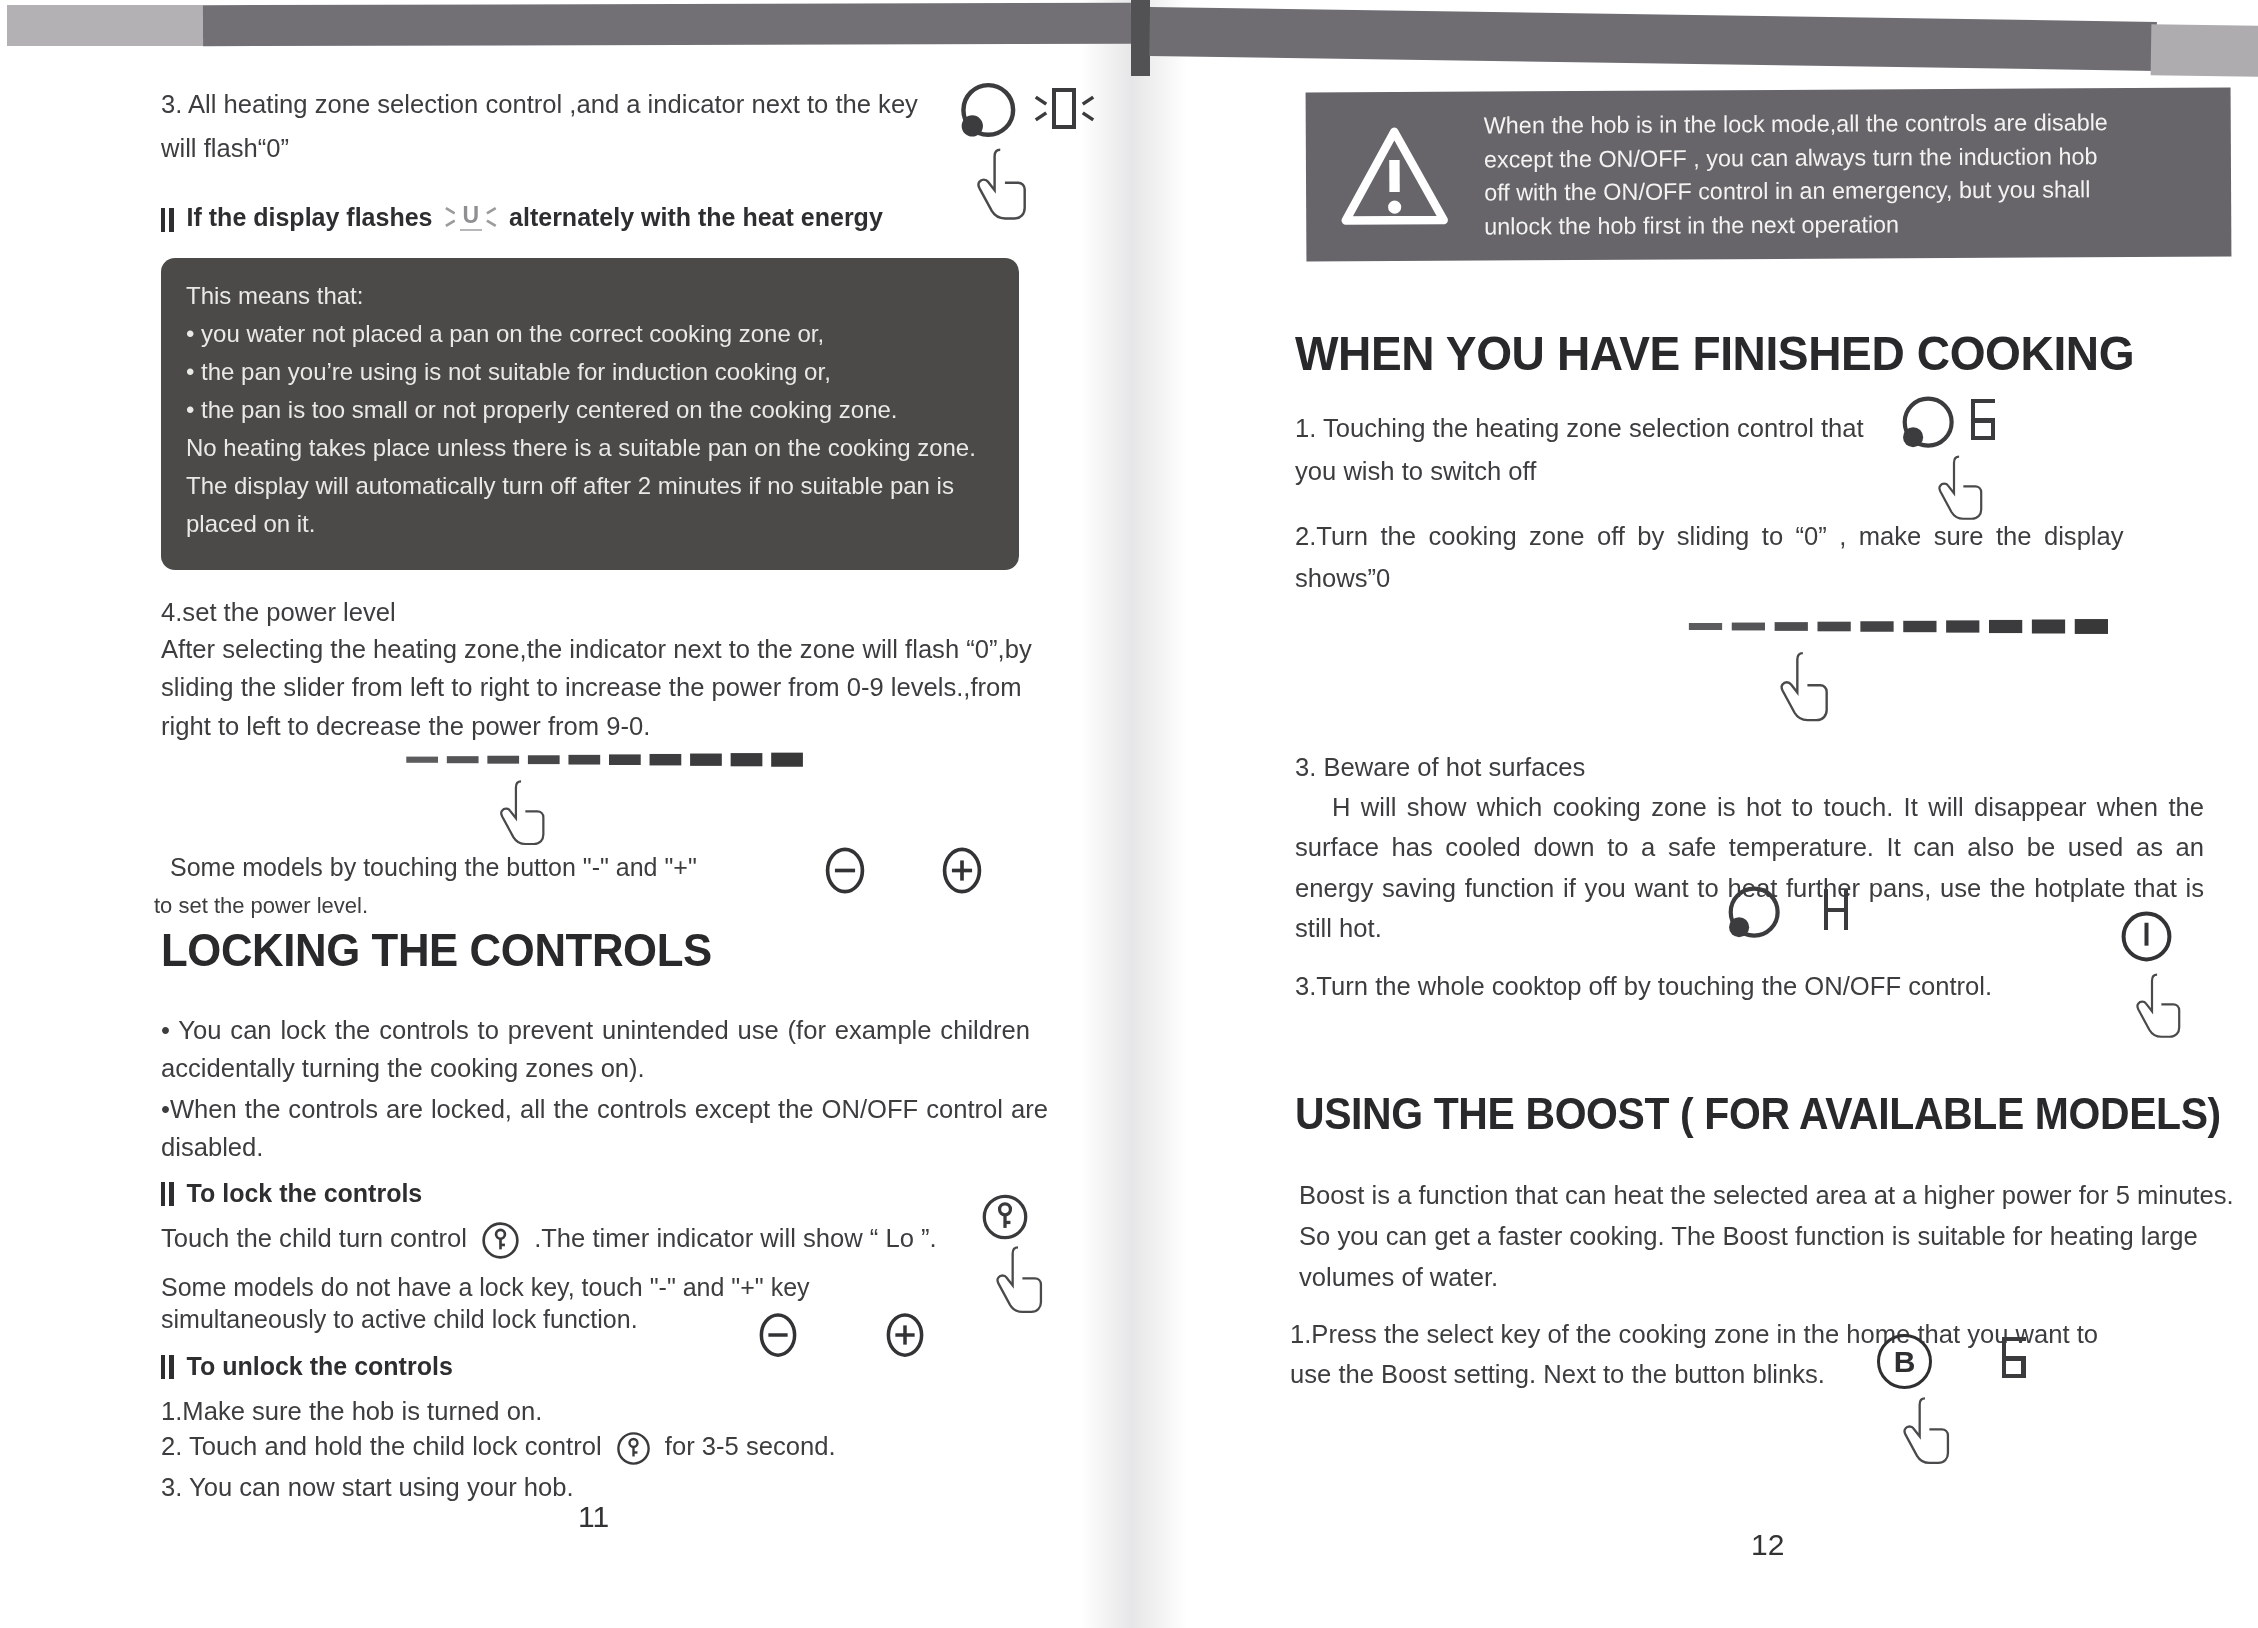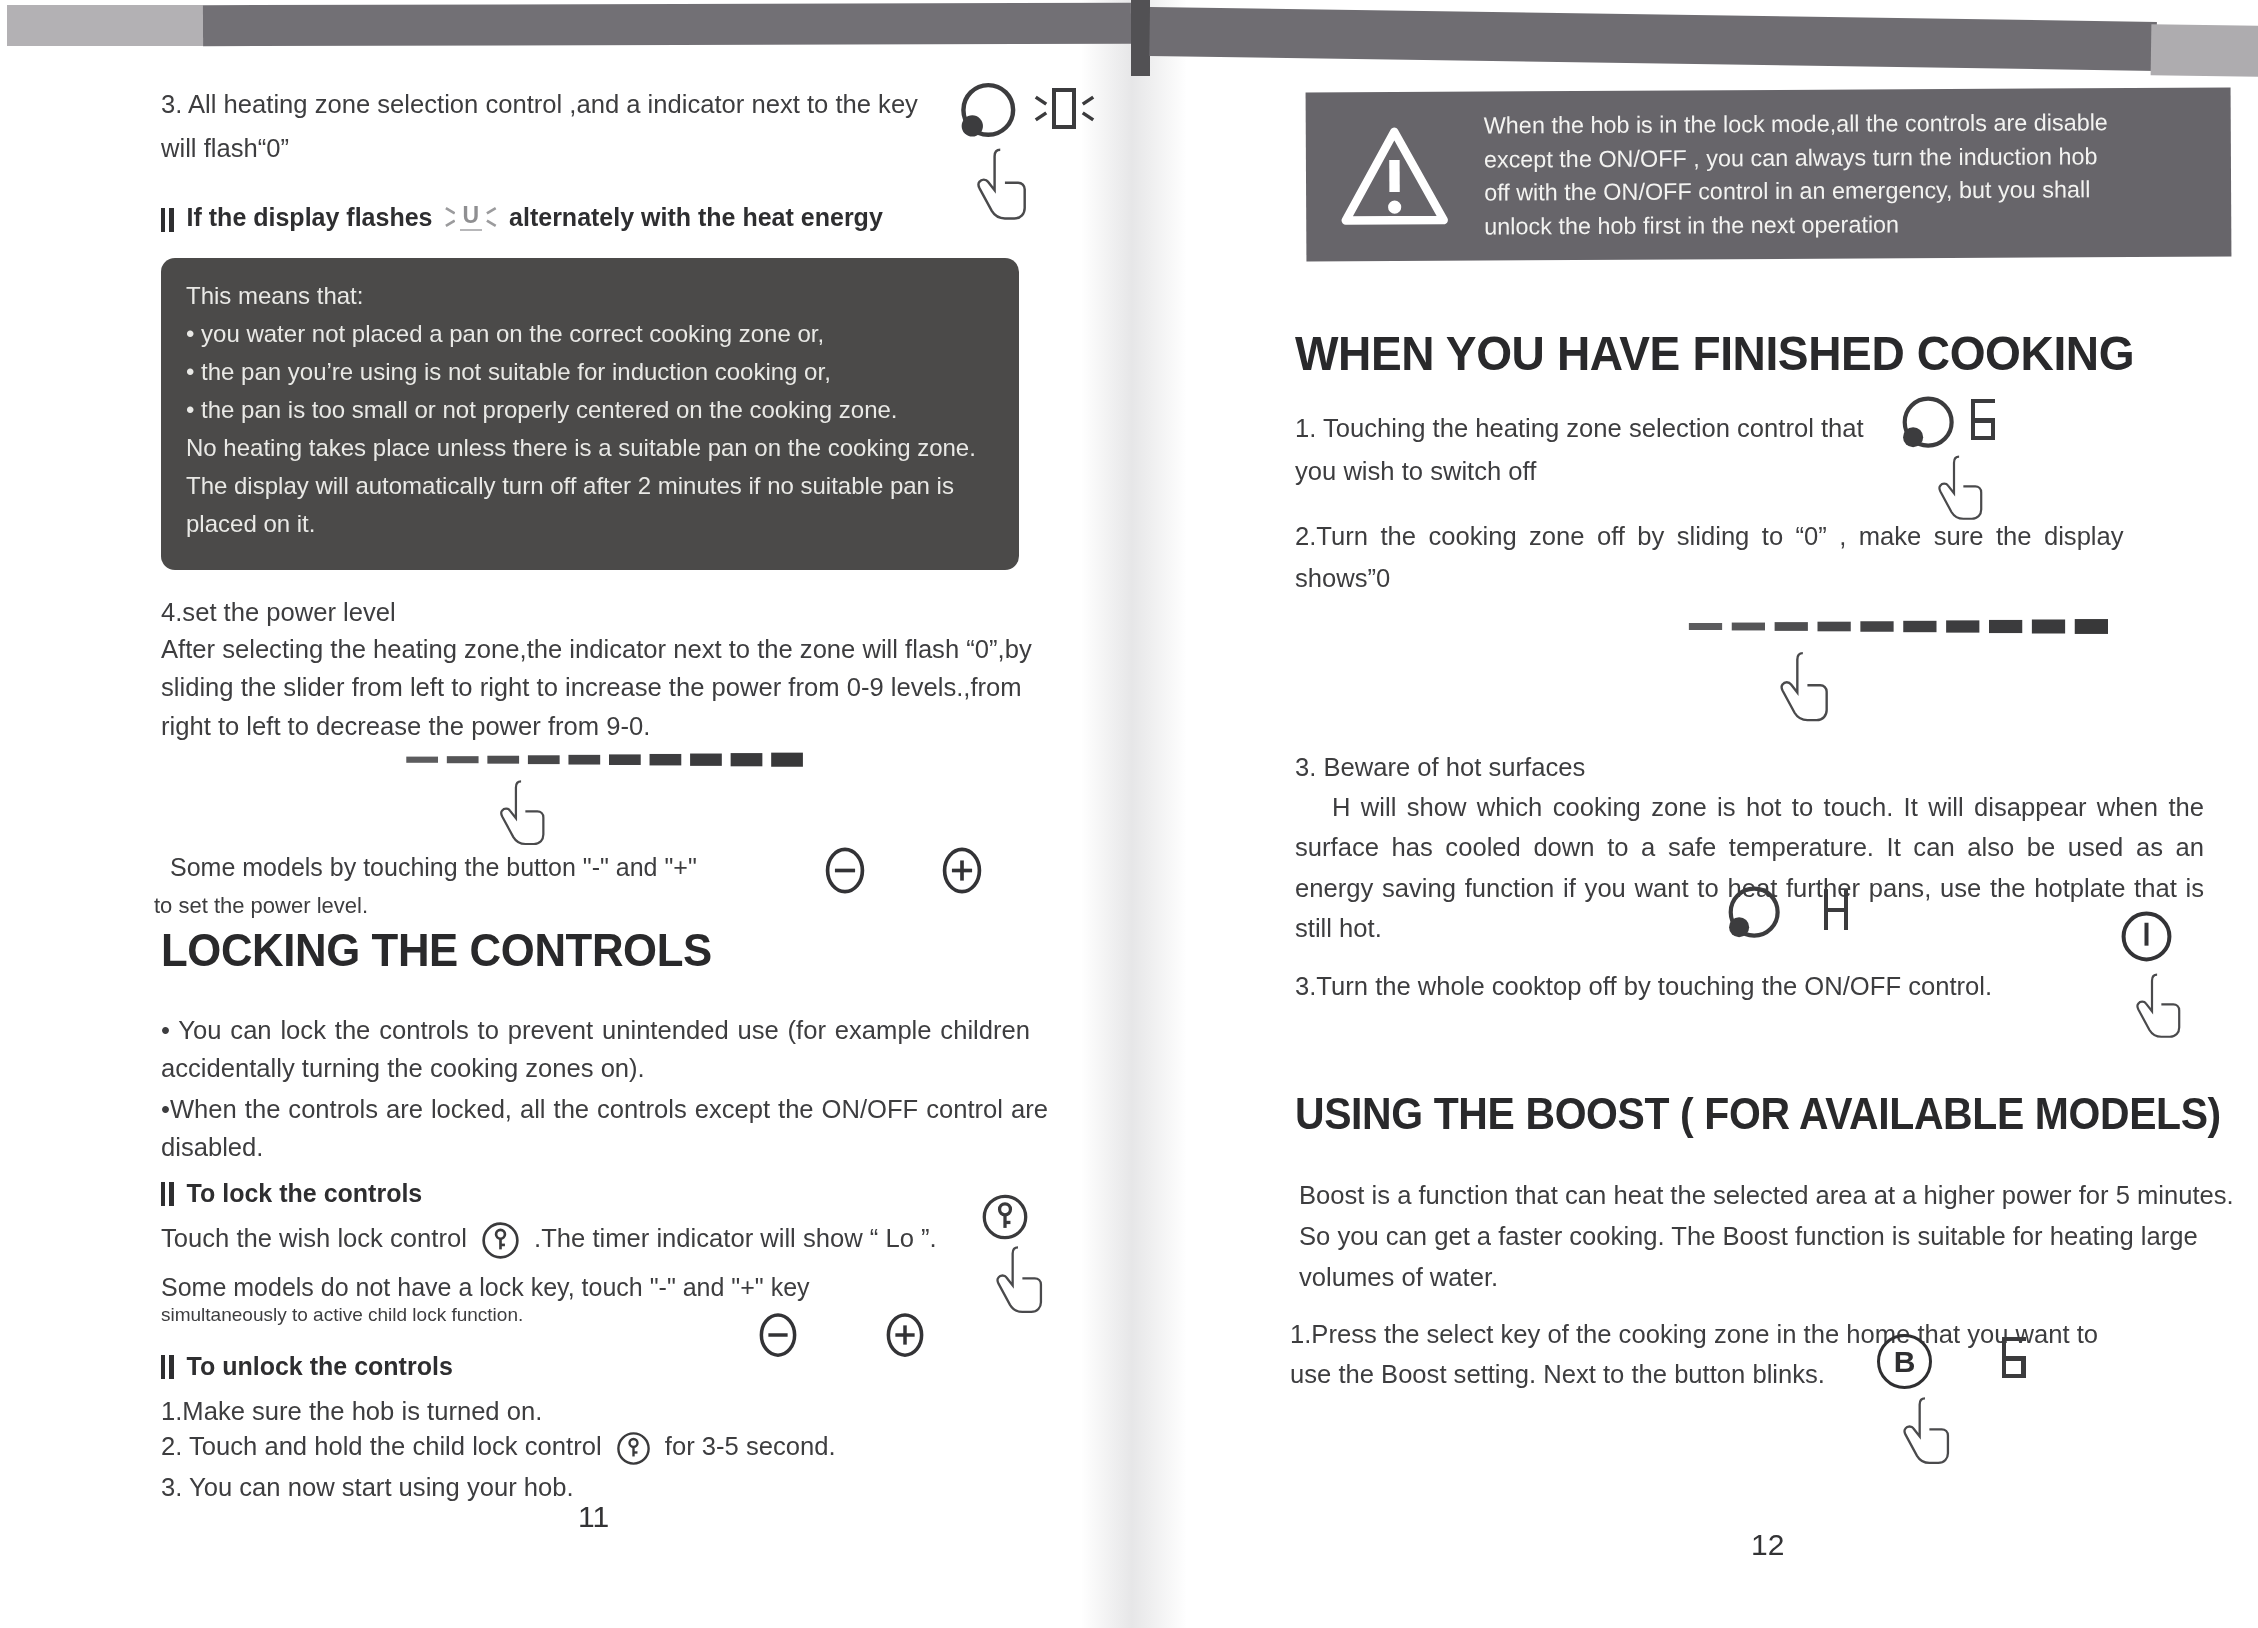--- a/index.html
+++ b/index.html
@@ -136,41 +136,41 @@
 
     <div class="abs body-t just" style="left:161px;top:1011px;width:869px;">• You can lock the controls to prevent unintended use (for example children accidentally turning the cooking zones on).</div>
     <div class="abs body-t just" style="left:161px;top:1090px;width:887px;">•When the controls are locked, all the controls except the ON/OFF control are disabled.</div>
 
     <div class="abs subhead" style="left:161px;top:1179px;">
       <span class="bars"></span>
       <span>To lock the controls</span>
     </div>
 
     <div class="abs body-t" style="left:161px;top:1219px;width:891px;">
-      <span>Touch the wish lock control</span>
+      <span>Touch the child turn control</span>
       <svg class="inlineicon" width="39" height="39" viewBox="0 0 44 44">
         <circle cx="22" cy="22" r="19" fill="none" stroke="#3a3a3c" stroke-width="3"></circle>
         <circle cx="22" cy="15" r="5" fill="none" stroke="#3a3a3c" stroke-width="3"></circle>
         <line x1="22" y1="20" x2="22" y2="32" stroke="#3a3a3c" stroke-width="3"></line>
         <line x1="22" y1="27" x2="27" y2="27" stroke="#3a3a3c" stroke-width="3"></line>
       </svg>
       <span>.The timer indicator will show “ Lo ”.</span>
     </div>
     <svg class="abs" style="left:981px;top:1193px;" width="48" height="48" viewBox="0 0 44 44">
       <circle cx="22" cy="22" r="19" fill="none" stroke="#3a3a3c" stroke-width="3"></circle>
       <circle cx="22" cy="15" r="5" fill="none" stroke="#3a3a3c" stroke-width="3"></circle>
       <line x1="22" y1="20" x2="22" y2="32" stroke="#3a3a3c" stroke-width="3"></line>
       <line x1="22" y1="27" x2="27" y2="27" stroke="#3a3a3c" stroke-width="3"></line>
     </svg>
     <svg class="abs" style="left:995px;top:1242px;" width="53" height="78" viewBox="0 0 60 84">
       <path d="M26 4 c-4 0 -6 3 -6 7 l0 36 -7 -9 c-2 -3 -7 -3 -9 0 c-2 2 -1 5 0 7 l13 24 c3 5 8 8 14 8 l10 0 c7 0 11 -5 11 -11 l0 -20 c0 -4 -3 -7 -7 -7 l-14 0" fill="none" stroke="#4a4a4c" stroke-width="2.6"></path>
     </svg>
 
     <div class="abs body-t" style="left:161px;top:1269px;font-size:25px;">Some models do not have a lock key, touch "-" and "+" key</div>
-    <div class="abs body-t" style="left:161px;top:1301px;font-size:19px;">simultaneously to active child lock function.</div>
+    <div class="abs body-t" style="left:161px;top:1301px;font-size:25px;">simultaneously to active child lock function.</div>
     <svg class="abs" style="left:757px;top:1311px;" width="42" height="48" viewBox="0 0 48 54">
       <ellipse cx="24" cy="27" rx="19" ry="23" fill="none" stroke="#333336" stroke-width="4"></ellipse>
       <line x1="13" y1="27" x2="35" y2="27" stroke="#333336" stroke-width="4"></line>
     </svg>
     <svg class="abs" style="left:884px;top:1311px;" width="42" height="48" viewBox="0 0 48 54">
       <ellipse cx="24" cy="27" rx="19" ry="23" fill="none" stroke="#333336" stroke-width="4"></ellipse>
       <line x1="13" y1="27" x2="35" y2="27" stroke="#333336" stroke-width="4"></line>
       <line x1="24" y1="16" x2="24" y2="38" stroke="#333336" stroke-width="4"></line>
     </svg>
 

